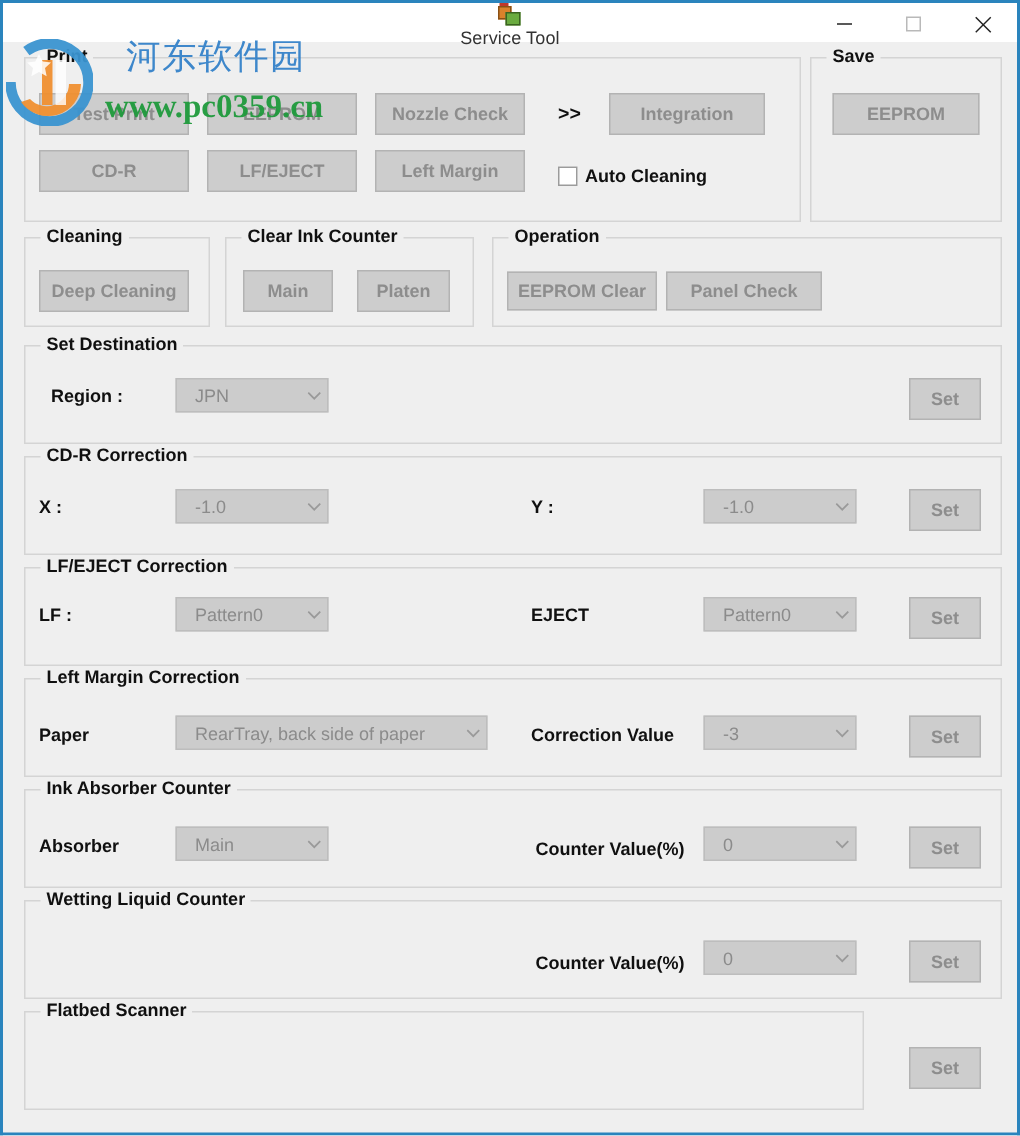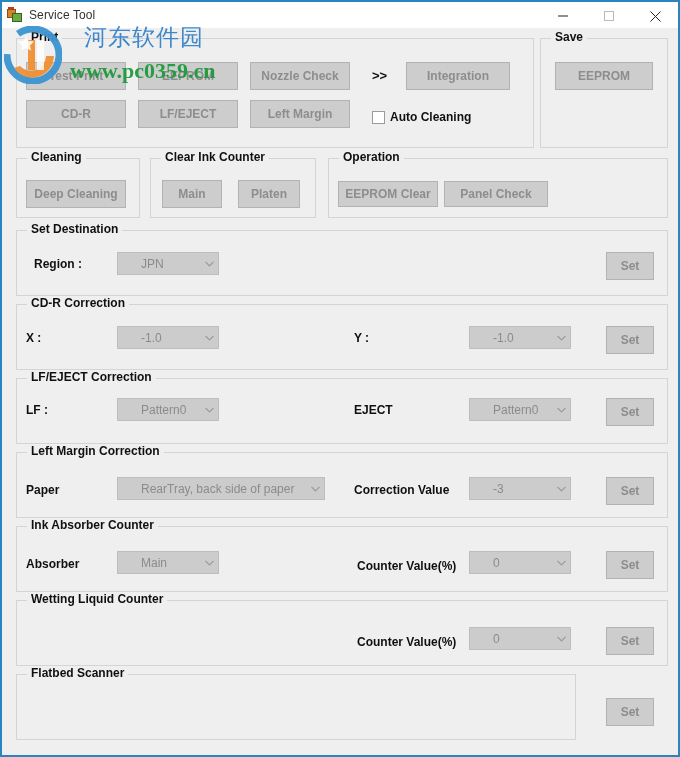--- a/index.html
+++ b/index.html
@@ -23,20 +23,21 @@
 
   
   .titlebar {
     position: relative;
     height: 28px;
     background: #ffffff;
     border-top: 2px solid #2a84bd;
     border-left: 0; border-right: 0;
     display: flex; align-items: center;
     box-sizing: border-box;
+    flex-direction: column;
   }
   .title-icon {
     width: 16px; height: 16px;
     margin-left: 5px; margin-right: 6px;
     position: relative;
     flex: none;
   }
   .title-icon .ti-a {
     position: absolute; left: 0; top: 2px;
     width: 9px; height: 9px;
@@ -155,21 +156,21 @@
     position: absolute;
     background: #cccccc;
     border: 1px solid #bdbdbd;
     box-sizing: border-box;
     display: flex; align-items: center;
     overflow: hidden;
   }
   .combo .cval {
     font-size: 12px;
     color: #8b8b8b;
-    padding-left: 23px;
+    padding-left: 12px;
     white-space: nowrap;
     overflow: hidden;
     flex: 1;
   }
   .combo .carrow {
     width: 17px;
     flex: none;
     display: flex; align-items: center; justify-content: center;
   }
   .combo .carrow svg { display: block; }

